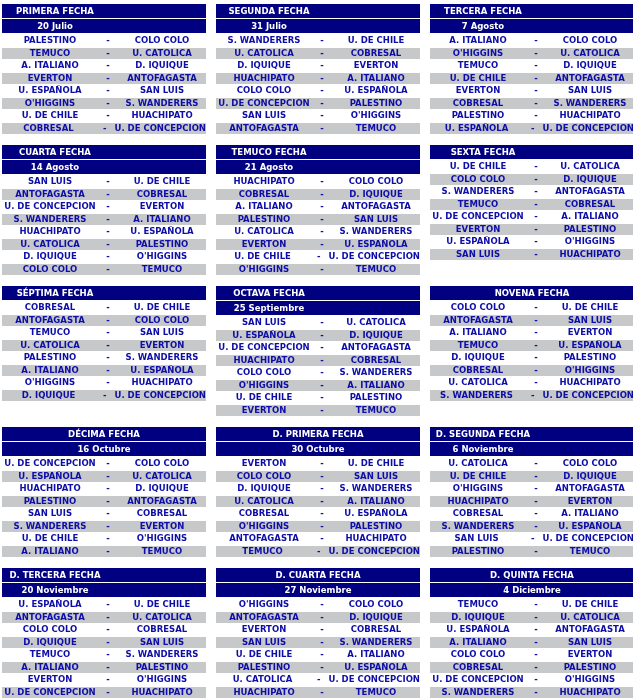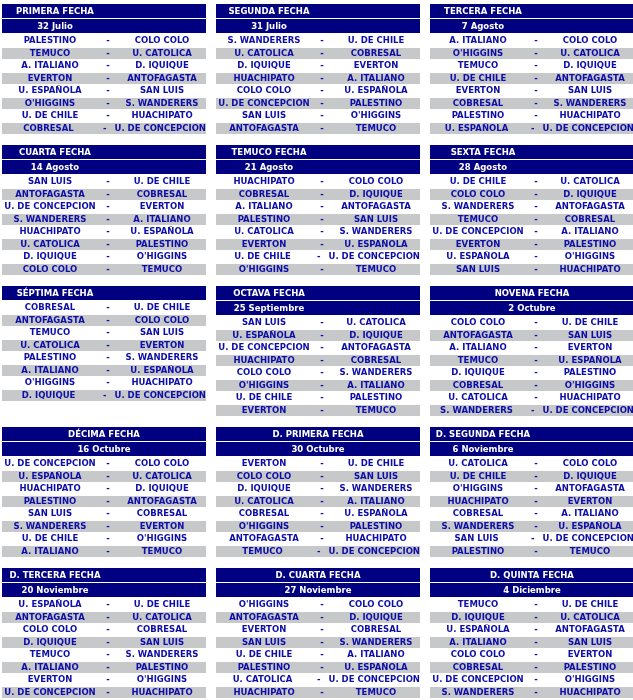--- a/index.html
+++ b/index.html
@@ -52,21 +52,21 @@
   .home{ width:96px; text-align:center; overflow:visible; }
   .dash{ width:20px; text-align:center; }
   .away{ flex:1; text-align:center; overflow:visible; }
 </style>
 </head>
 <body>
 
 <div id="grid">
     <div class="block">
       <div class="hdr first l"><span class="hdr-text">PRIMERA FECHA</span></div>
-      <div class="hdr l"><span class="hdr-text">32 Julio</span></div>
+      <div class="hdr l"><span class="hdr-text">20 Julio</span></div>
       <div class="rows">
         <div class="mrow">
           <span class="home">PALESTINO</span>
           <span class="dash">-</span>
           <span class="away">COLO COLO</span>
         </div>
         <div class="mrow">
           <span class="home">TEMUCO</span>
           <span class="dash">-</span>
           <span class="away">U. CATOLICA</span>
@@ -282,21 +282,20 @@
         </div>
         <div class="mrow">
           <span class="home">O'HIGGINS</span>
           <span class="dash">-</span>
           <span class="away">TEMUCO</span>
         </div>
       </div>
     </div>
     <div class="block">
       <div class="hdr first l"><span class="hdr-text">SEXTA FECHA</span></div>
-      <div class="hdr l"><span class="hdr-text">28 Agosto</span></div>
       <div class="rows">
         <div class="mrow">
           <span class="home">U. DE CHILE</span>
           <span class="dash">-</span>
           <span class="away">U. CATOLICA</span>
         </div>
         <div class="mrow">
           <span class="home">COLO COLO</span>
           <span class="dash">-</span>
           <span class="away">D. IQUIQUE</span>
@@ -419,21 +418,20 @@
         </div>
         <div class="mrow">
           <span class="home">EVERTON</span>
           <span class="dash">-</span>
           <span class="away">TEMUCO</span>
         </div>
       </div>
     </div>
     <div class="block">
       <div class="hdr first c"><span class="hdr-text">NOVENA FECHA</span></div>
-      <div class="hdr c"><span class="hdr-text">2 Octubre</span></div>
       <div class="rows">
         <div class="mrow">
           <span class="home">COLO COLO</span>
           <span class="dash">-</span>
           <span class="away">U. DE CHILE</span>
         </div>
         <div class="mrow">
           <span class="home">ANTOFAGASTA</span>
           <span class="dash">-</span>
           <span class="away">SAN LUIS</span>

